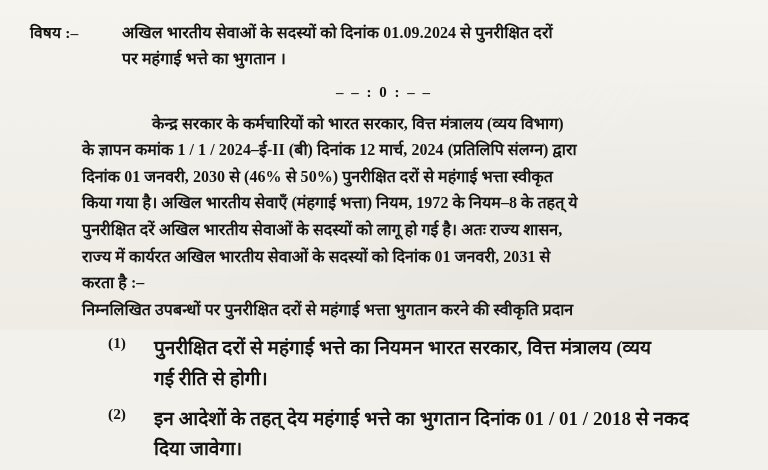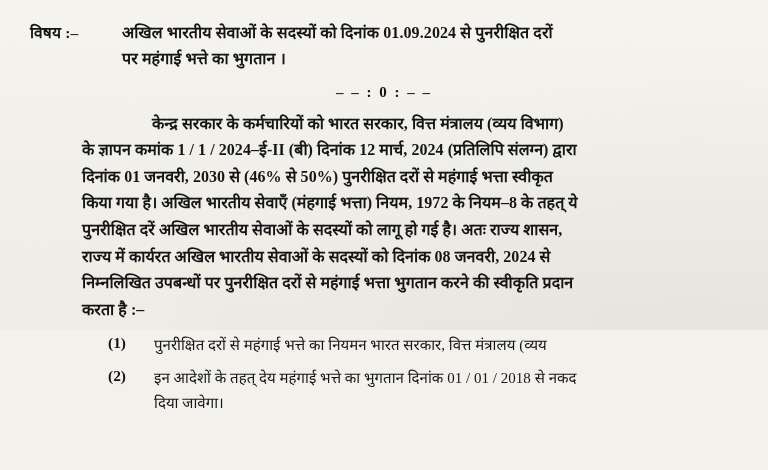--- a/index.html
+++ b/index.html
@@ -92,23 +92,23 @@
   }
   .clause-num {
     flex: 0 0 46px;
     width: 46px;
     font-size: 15.4px;
     font-weight: 600;
     padding-top: 1px;
   }
   .clause-text {
     flex: 1 1 auto;
-    font-size: 15px;
+    font-size: 19px;
     line-height: 1.62;
-    font-weight: 400;
+    font-weight: 700;
     letter-spacing: .03px;
   }
   .clause-text .ln {
     display: block;
     white-space: nowrap;
   }
 </style>
 </head>
 <body>
 
@@ -123,30 +123,31 @@
   </div>
 
   <div class="divider">– – : 0 : – –</div>
 
   <div class="body-para">
     <span class="ln indent">केन्द्र सरकार के कर्मचारियों को भारत सरकार, वित्त मंत्रालय (व्यय विभाग)</span>
     <span class="ln">के ज्ञापन कमांक 1 / 1 / 2024–ई-II (बी) दिनांक 12 मार्च, 2024 (प्रतिलिपि संलग्न) द्वारा</span>
     <span class="ln">दिनांक  01 जनवरी, 2030 से (46% से 50%) पुनरीक्षित दरों से महंगाई भत्ता स्वीकृत</span>
     <span class="ln">किया गया है। अखिल भारतीय सेवाएँ (मंहगाई भत्ता) नियम, 1972 के नियम–8 के तहत् ये</span>
     <span class="ln">पुनरीक्षित दरें अखिल भारतीय सेवाओं के सदस्यों को लागू हो गई है। अतः राज्य शासन,</span>
-    <span class="ln">राज्य में कार्यरत अखिल भारतीय सेवाओं के सदस्यों को दिनांक 08 जनवरी, 2024 से</span>
+    <span class="ln">राज्य में कार्यरत अखिल भारतीय सेवाओं के सदस्यों को दिनांक 01 जनवरी, 2031 से</span>
+    <span class="ln">करता है :–</span>
     <span class="ln">निम्नलिखित उपबन्धों पर पुनरीक्षित दरों से महंगाई भत्ता भुगतान करने की स्वीकृति प्रदान</span>
-    <span class="ln">करता है :–</span>
   </div>
 
   <ol class="clauses">
     <li>
       <span class="clause-num">(1)</span>
       <span class="clause-text">
         <span class="ln">पुनरीक्षित दरों से महंगाई भत्ते का नियमन भारत सरकार, वित्त मंत्रालय (व्यय</span>
+        <span class="ln">गई रीति से होगी।</span>
       </span>
     </li>
     <li>
       <span class="clause-num">(2)</span>
       <span class="clause-text">
         <span class="ln">इन आदेशों के तहत् देय महंगाई भत्ते का भुगतान दिनांक 01 / 01 / 2018 से नकद</span>
         <span class="ln">दिया जावेगा।</span>
       </span>
     </li>
 

